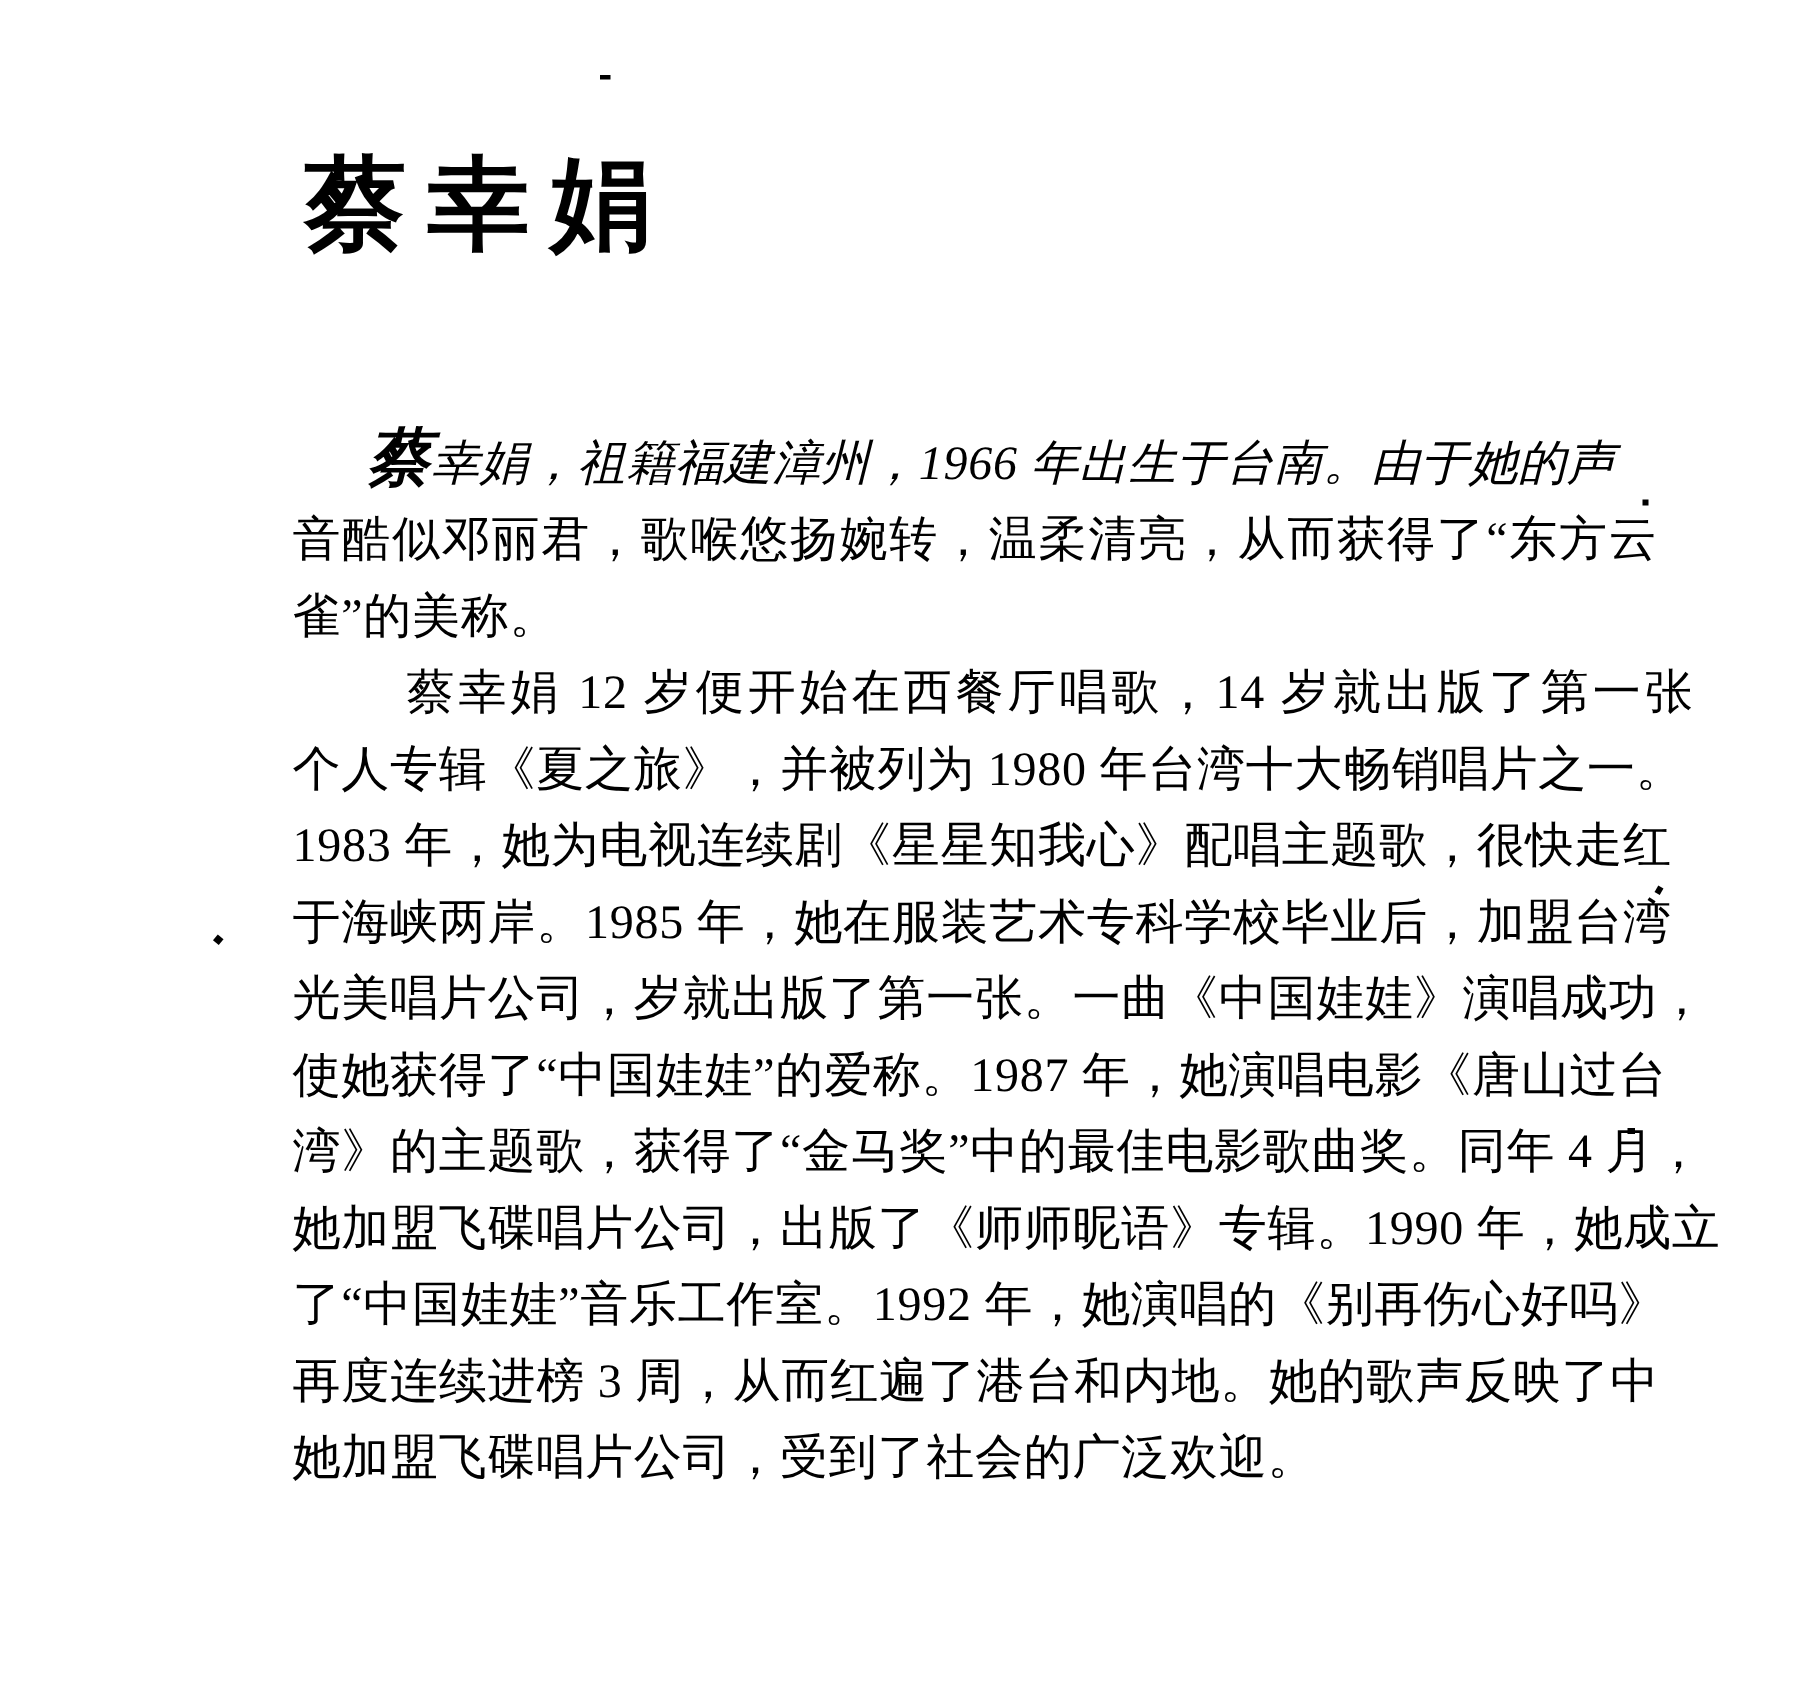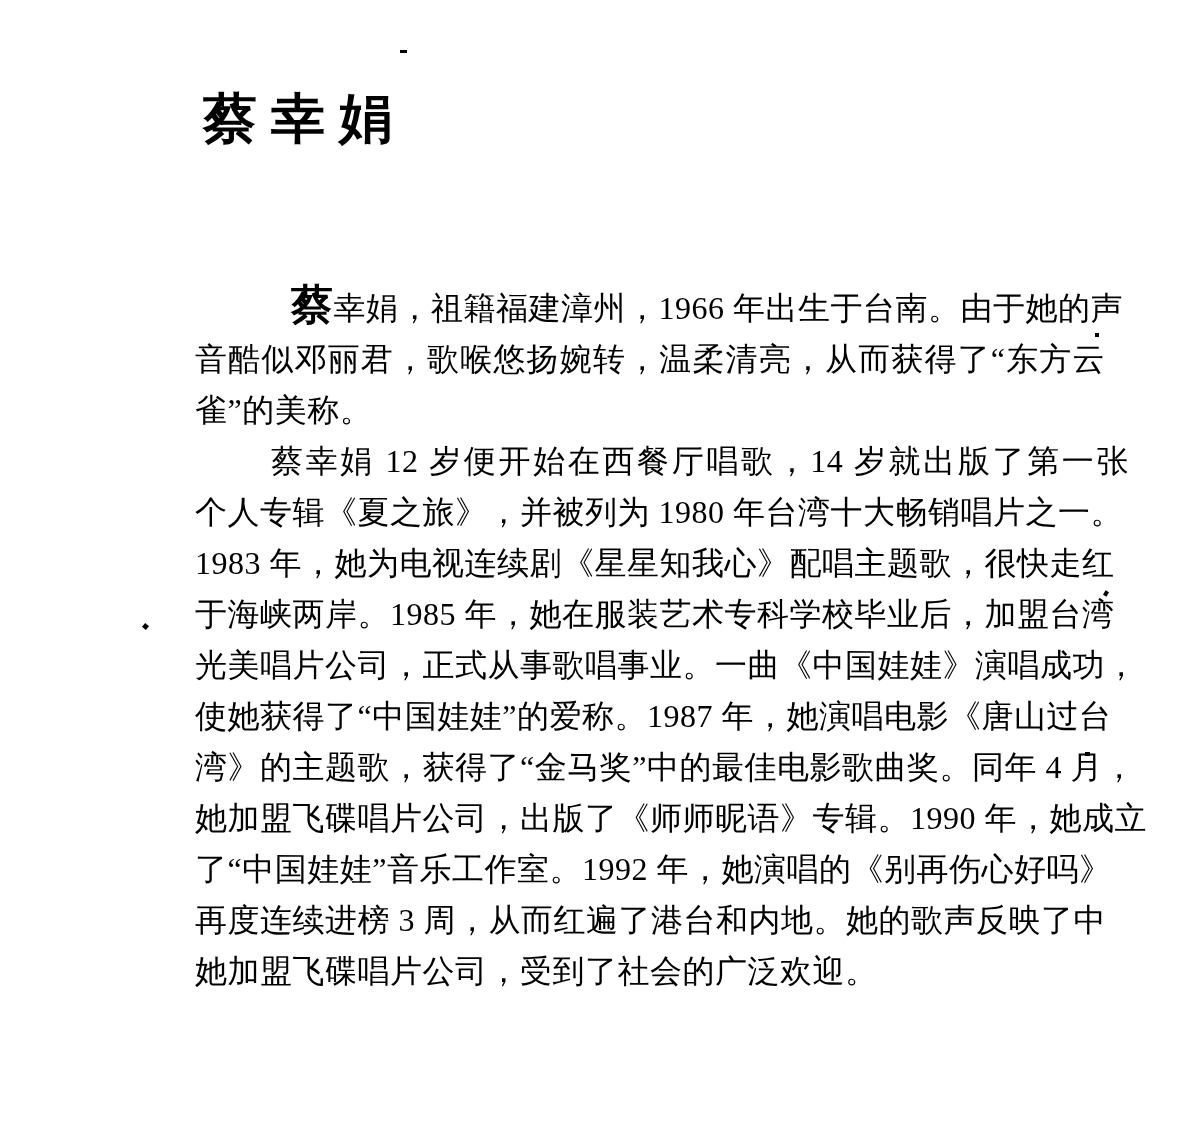--- a/index.html
+++ b/index.html
@@ -18,21 +18,21 @@
     position: absolute;
     inset: 0;
     background: #ffffff;
   }
   .entry-title {
     position: absolute;
     left: 203px;
     top: 50px;
     font-family: "Liberation Sans", sans-serif;
     font-weight: 700;
-    font-size: 54px;
+    font-size: 68px;
     letter-spacing: 14px;
     line-height: 1.2;
     color: #000;
     white-space: nowrap;
   }
   .body-text {
     position: absolute;
     left: 195px;
     top: 283px;
     width: 910px;
@@ -45,22 +45,23 @@
     width: 910px;
     height: 51px;
     text-align: justify;
     text-align-last: justify;
     -moz-text-align-last: justify;
     letter-spacing: 0.5px;
     white-space: nowrap;
     overflow: visible;
   }
   .line.indent-lead {
-    margin-left: 96px;
+    margin-left: 50px;
     width: 814px;
+    font-style: italic;
   }
   .line.indent-para {
     margin-left: 76px;
     width: 858px;
   }
   .line.short {
     text-align: right;
     text-align-last: left;
     -moz-text-align-last: left;
   }
@@ -91,21 +92,21 @@
   <div class="body-text">
 
     <div class="line indent-lead"><span class="lead-char">蔡</span><span>幸娟，祖籍福建漳州，1966 年出生于台南。由于她的声</span></div>
 
     <div class="line">音酷似邓丽君，歌喉悠扬婉转，温柔清亮，从而获得了“东方云</div>
     <div class="line short">雀”的美称。</div>
     <div class="line indent-para">蔡幸娟 12 岁便开始在西餐厅唱歌，14 岁就出版了第一张</div>
     <div class="line">个人专辑《夏之旅》，并被列为 1980 年台湾十大畅销唱片之一。</div>
     <div class="line">1983 年，她为电视连续剧《星星知我心》配唱主题歌，很快走红</div>
     <div class="line">于海峡两岸。1985 年，她在服装艺术专科学校毕业后，加盟台湾</div>
-    <div class="line">光美唱片公司，正式从事歌唱事业。一曲《中国娃娃》演唱成功，</div>
+    <div class="line">光美唱片公司，岁就出版了第一张。一曲《中国娃娃》演唱成功，</div>
     <div class="line">使她获得了“中国娃娃”的爱称。1987 年，她演唱电影《唐山过台</div>
     <div class="line">湾》的主题歌，获得了“金马奖”中的最佳电影歌曲奖。同年 4 月，</div>
     <div class="line">她加盟飞碟唱片公司，出版了《师师昵语》专辑。1990 年，她成立</div>
     <div class="line">了“中国娃娃”音乐工作室。1992 年，她演唱的《别再伤心好吗》</div>
     <div class="line">再度连续进榜 3 周，从而红遍了港台和内地。她的歌声反映了中</div>
     <div class="line short">她加盟飞碟唱片公司，受到了社会的广泛欢迎。</div>
 
   </div>
 
   <span class="speck s1"></span>

